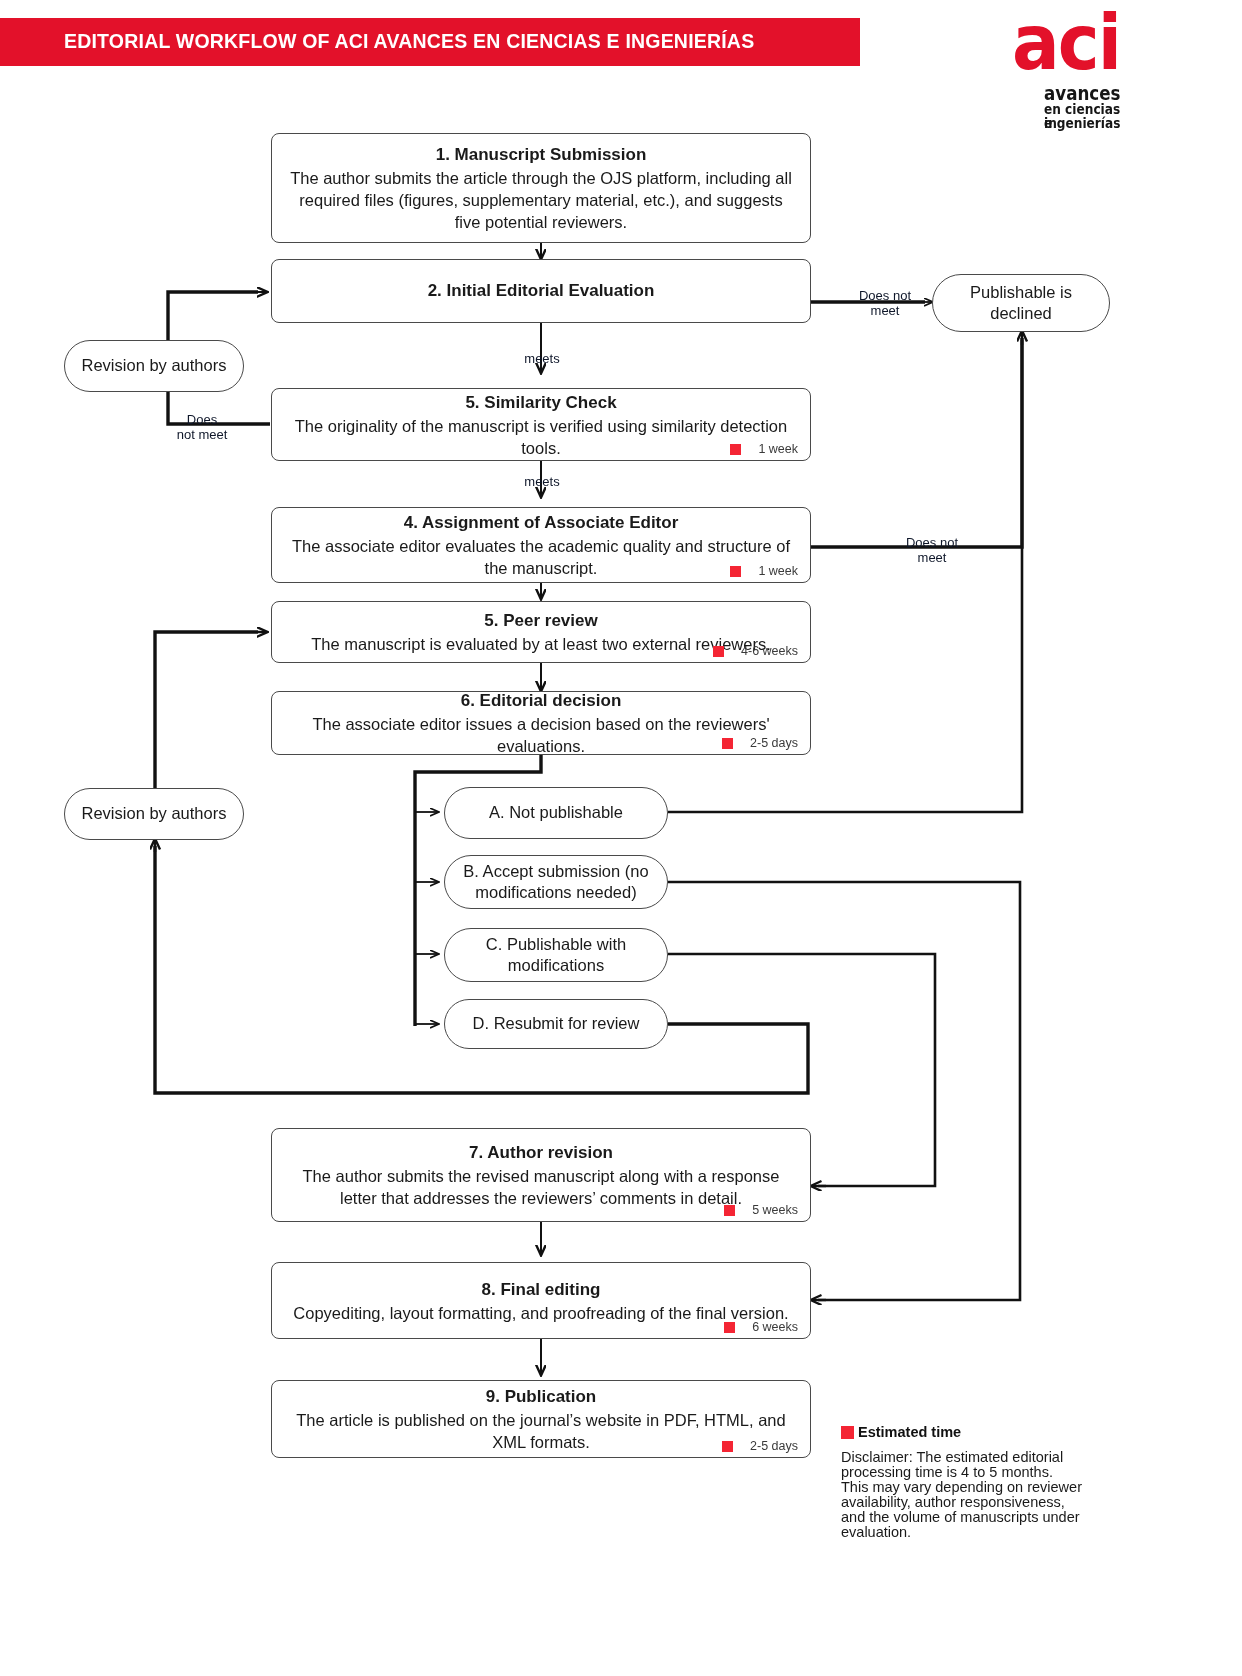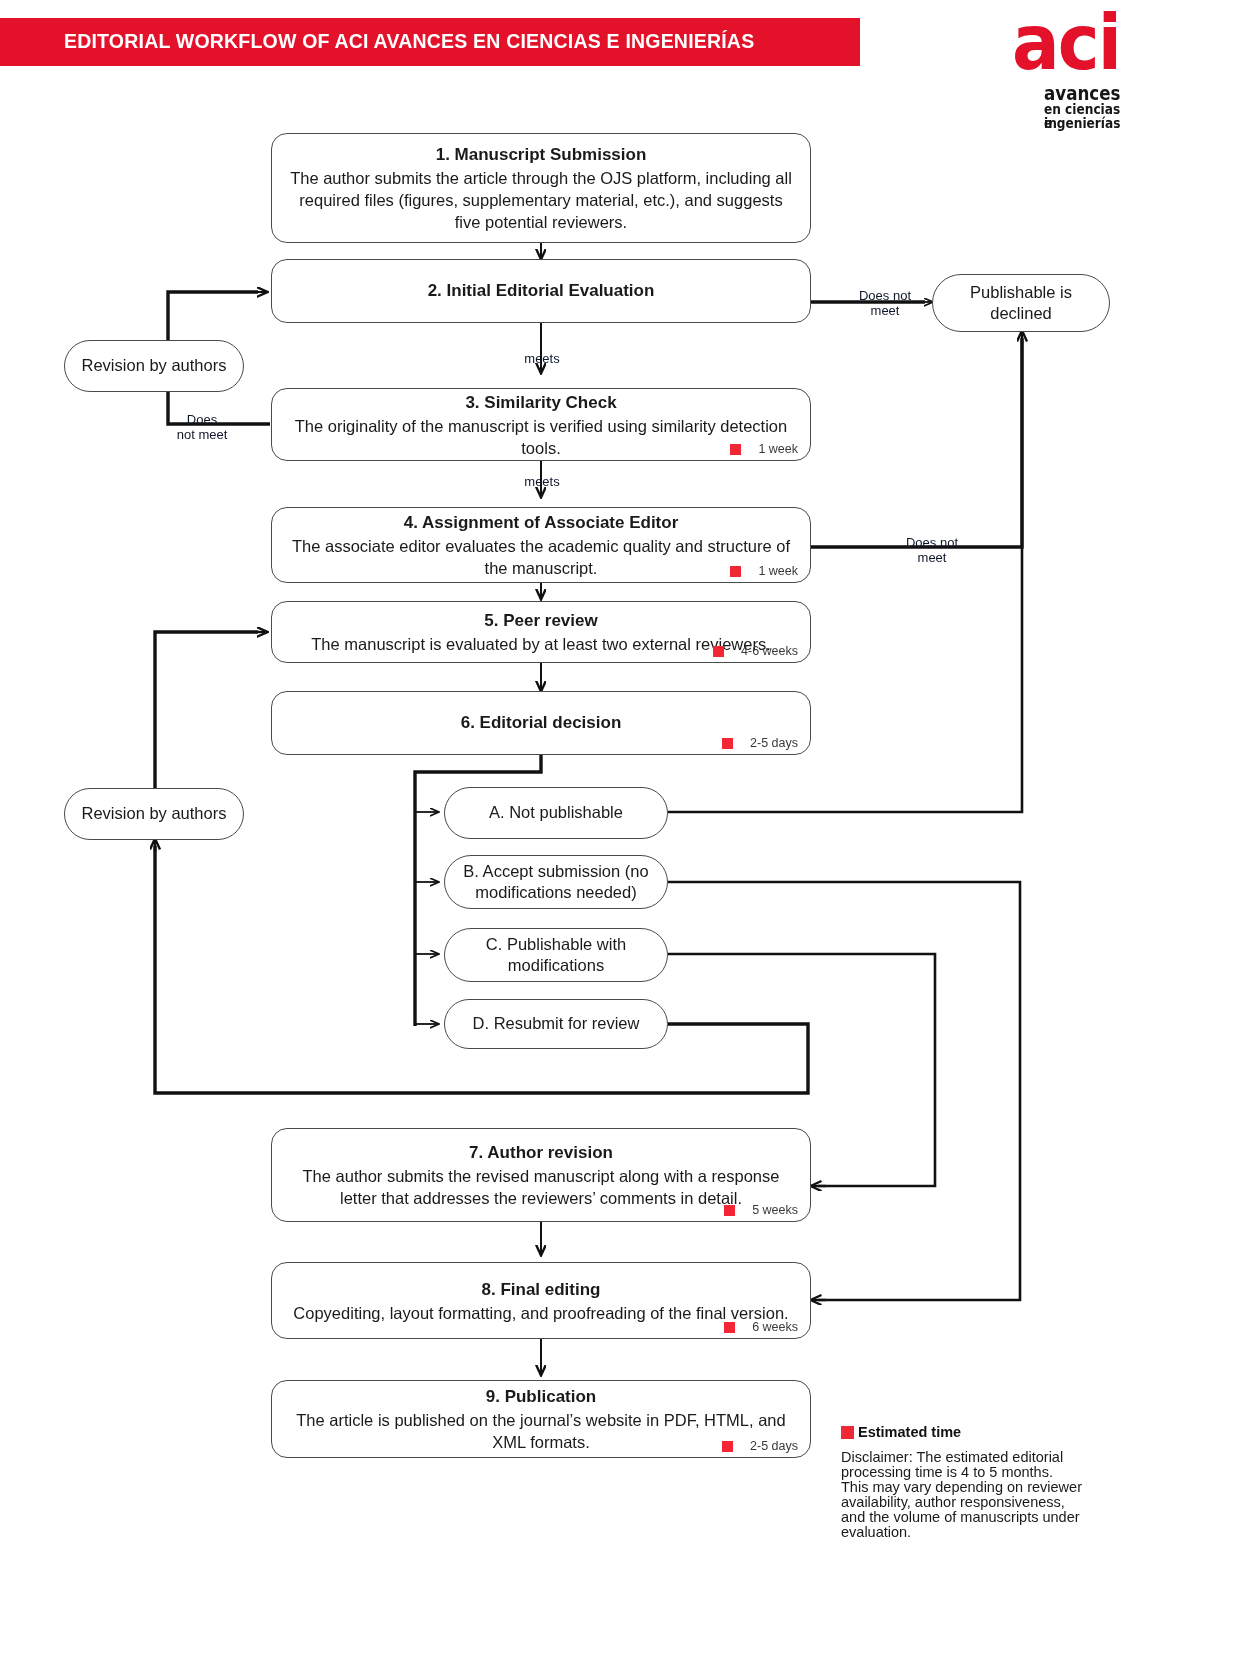--- a/index.html
+++ b/index.html
@@ -104,21 +104,21 @@
     height: 1676px;
     pointer-events: none;
   }
 
   
   .node {
     position: absolute;
     box-sizing: border-box;
     background: #ffffff;
     border: 1.4px solid #4a4a4a;
-    border-radius: 16px;
+    border-radius: 8px;
     text-align: center;
     display: flex;
     flex-direction: column;
     justify-content: center;
     align-items: center;
     padding: 6px 14px;
   }
   .node .n-title {
     font-size: 17px;
     font-weight: bold;
@@ -281,21 +281,21 @@
 
 <div class="node pill" style="left:932px; top:274px; width:178px; height:58px;">
   <div class="n-title">Publishable is declined</div>
 </div>
 
 <div class="node pill" style="left:64px; top:340px; width:180px; height:52px;">
   <div class="n-title">Revision by authors</div>
 </div>
 
 <div class="node" style="left:271px; top:388px; width:540px; height:73px;">
-  <div class="n-title">3. Similarity Check</div>
+  <div class="n-title">5. Similarity Check</div>
   <div class="n-desc">The originality of the manuscript is verified using similarity detection tools.</div>
   <div class="badge">
     <span class="sq"></span>
     <span>1 week</span>
   </div>
 </div>
 
 <div class="node" style="left:271px; top:507px; width:540px; height:76px;">
   <div class="n-title">4. Assignment of Associate Editor</div>
   <div class="n-desc">The associate editor evaluates the academic quality and structure of the manuscript.</div>
@@ -309,20 +309,21 @@
   <div class="n-title">5. Peer review</div>
   <div class="n-desc">The manuscript is evaluated by at least two external reviewers.</div>
   <div class="badge">
     <span class="sq"></span>
     <span>4-6 weeks</span>
   </div>
 </div>
 
 <div class="node" style="left:271px; top:691px; width:540px; height:64px;">
   <div class="n-title">6. Editorial decision</div>
+  <div class="n-desc">The associate editor issues a decision based on the reviewers' evaluations.</div>
   <div class="badge">
     <span class="sq"></span>
     <span>2-5 days</span>
   </div>
 </div>
 
 <div class="node pill" style="left:444px; top:787px; width:224px; height:52px;">
   <div class="n-title">A. Not publishable</div>
 </div>
 

